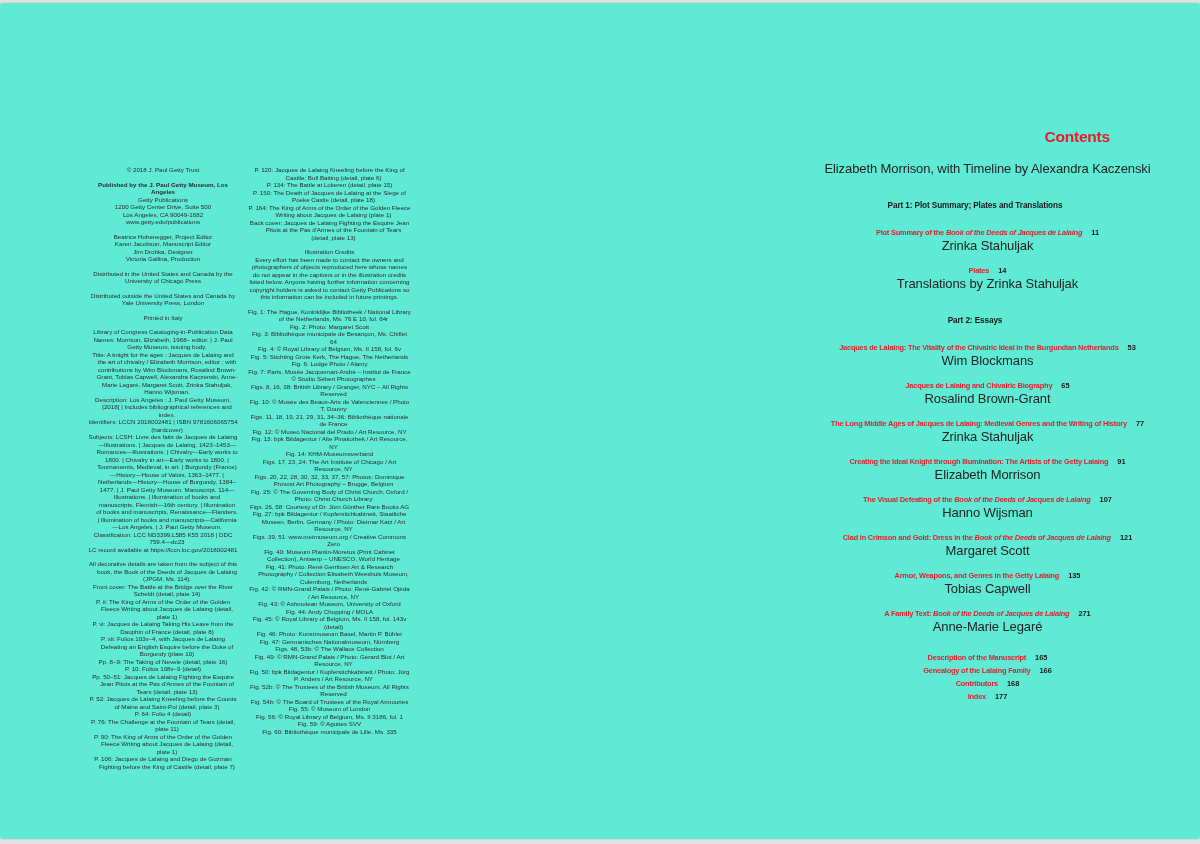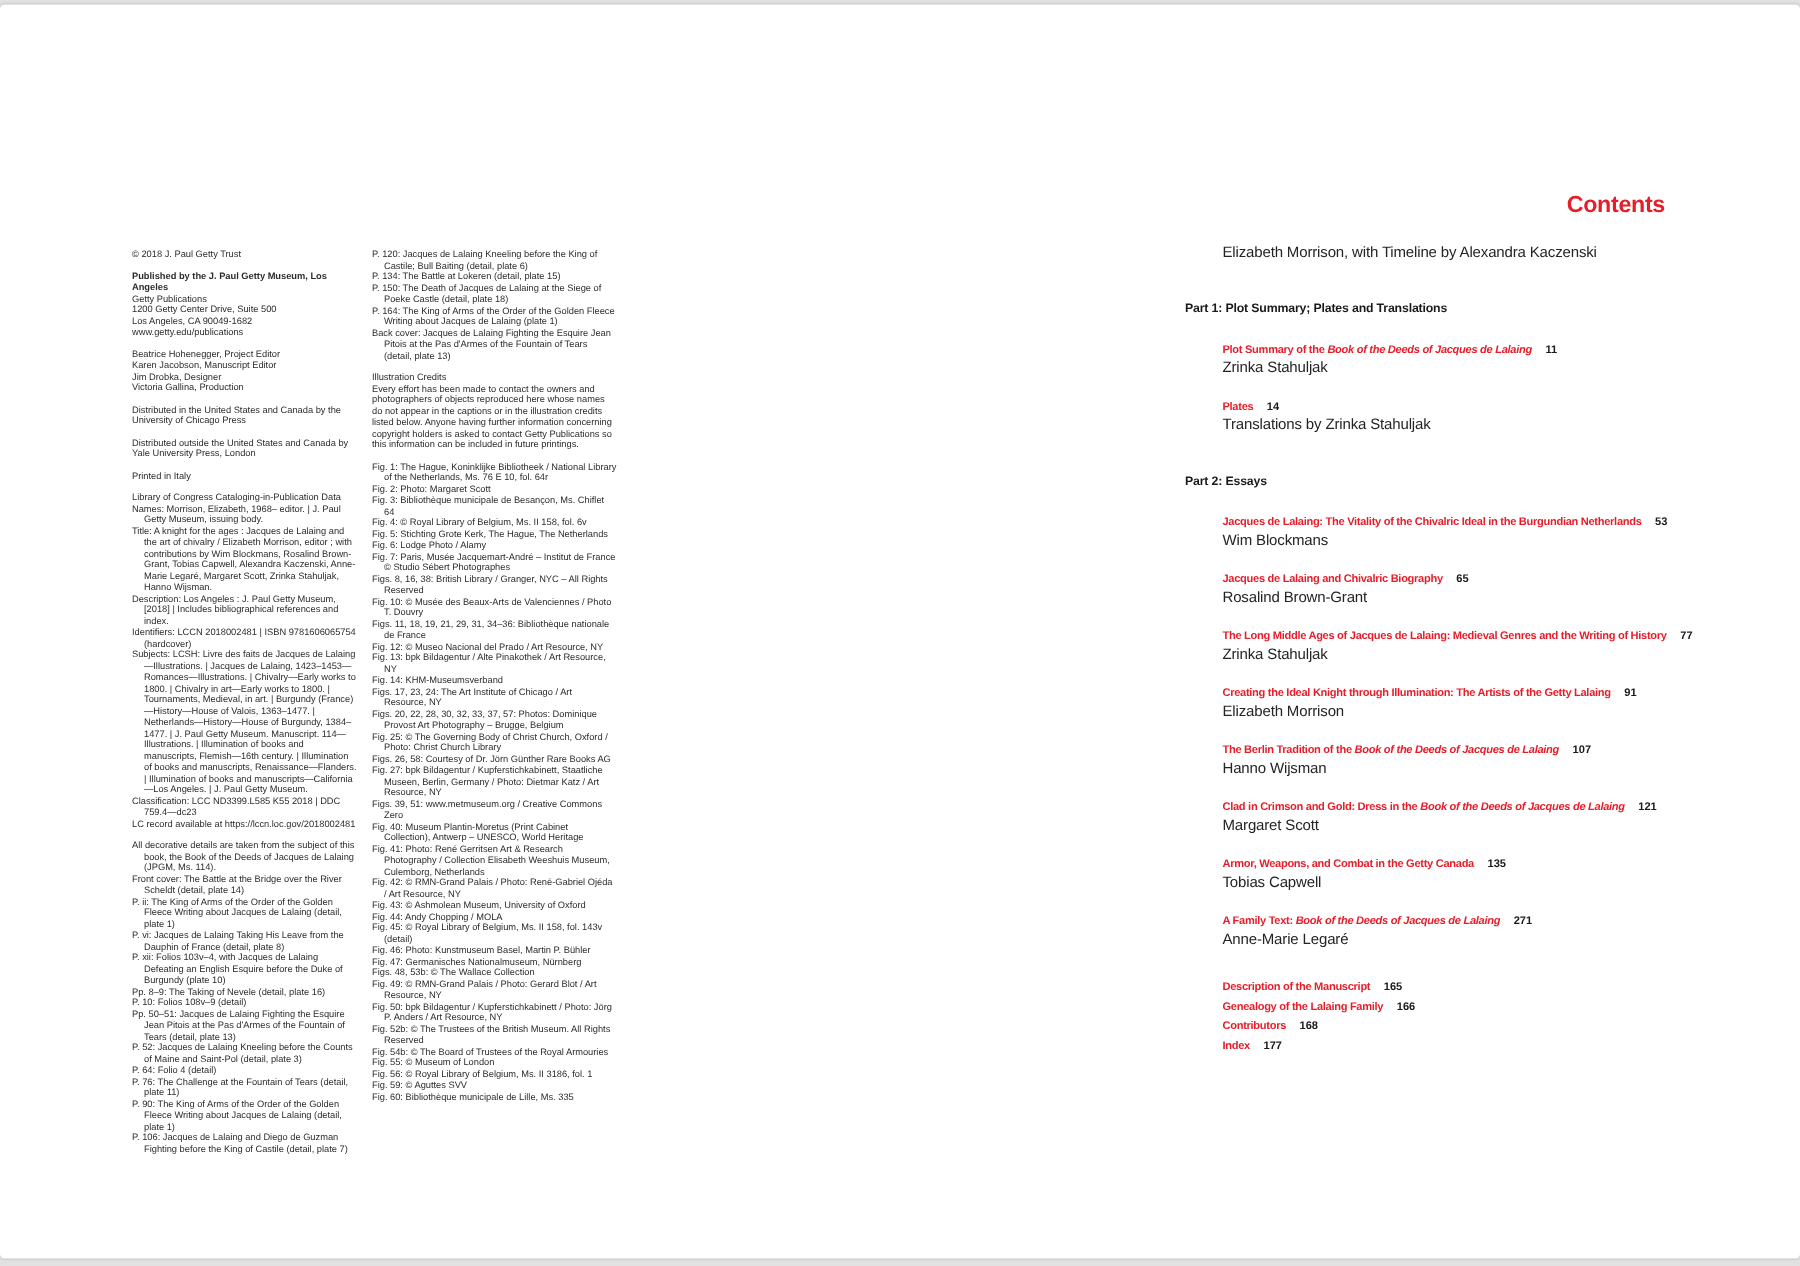--- a/index.html
+++ b/index.html
@@ -5,22 +5,23 @@
   * { margin:0; padding:0; box-sizing:border-box; }
   html,body { width:1200px; height:844px; }
   body {
     background:#e2e2e2;
     font-family:"Liberation Sans", sans-serif;
     position:relative;
     overflow:hidden;
   }
   .spread {
     position:absolute; left:0; right:0; top:3px; bottom:5px;
-    background:#ffffff; border-radius:3px;
+    background:#5eead4; border-radius:3px;
     box-shadow:0 0 2px rgba(0,0,0,0.18);
+    text-align:center;
   }
   .page-l { position:absolute; left:0; top:0; width:600px; height:100%; }
   .page-r { position:absolute; left:600px; top:0; width:600px; height:100%; }
 
   
   .colophon-col {
     position:absolute; color:#2c2c2c;
     font-size:6.2px; line-height:7.5px; letter-spacing:0;
   }
   #col1 { left:88px; top:163px; width:150px; }
@@ -40,21 +41,21 @@
     font-weight:bold; font-size:8.2px; line-height:13px;
     color:#1a1a1a; margin:24px 0 14px; letter-spacing:-0.1px;
   }
   .toc-group { margin-bottom:12px; }
   .toc-group.backmatter { margin-top:18px; }
   .toc-group .toc-entry, .toc-group .toc-author { margin-left:25px; }
   .toc-entry { font-size:7.4px; line-height:13px; white-space:nowrap; }
   .toc-title { color:var(--red,#e51e2a); font-weight:bold; letter-spacing:-0.2px; }
   .toc-title .i { font-style:italic; }
   .toc-page { font-weight:bold; color:#1a1a1a; margin-left:9px; letter-spacing:0; }
-  .toc-author { font-size:10px; line-height:13px; color:#242424; letter-spacing:-0.1px; }
+  .toc-author { font-size:13px; line-height:13px; color:#242424; letter-spacing:-0.1px; }
 </style>
 </head>
 <body>
 
 <div class="spread">
   <div class="page-l">
     <div class="colophon-col" id="col1">
         <div class="block">
           <p class="para">© 2018 J. Paul Getty Trust</p>
         </div>
@@ -184,29 +185,29 @@
         </div>
         <div class="toc-group">
           <div class="toc-entry"><span class="toc-title"><span>The Long Middle Ages of Jacques de Lalaing: Medieval Genres and the Writing of History</span></span><span class="toc-page">77</span></div>
           <div class="toc-author">Zrinka Stahuljak</div>
         </div>
         <div class="toc-group">
           <div class="toc-entry"><span class="toc-title"><span>Creating the Ideal Knight through Illumination: The Artists of the Getty Lalaing</span></span><span class="toc-page">91</span></div>
           <div class="toc-author">Elizabeth Morrison</div>
         </div>
         <div class="toc-group">
-          <div class="toc-entry"><span class="toc-title"><span>The Berlin Tradition of the </span><span class="i">Book of the Deeds of Jacques de Lalaing</span></span><span class="toc-page">107</span></div>
+          <div class="toc-entry"><span class="toc-title"><span>The Visual Defeating of the </span><span class="i">Book of the Deeds of Jacques de Lalaing</span></span><span class="toc-page">107</span></div>
           <div class="toc-author">Hanno Wijsman</div>
         </div>
         <div class="toc-group">
           <div class="toc-entry"><span class="toc-title"><span>Clad in Crimson and Gold: Dress in the </span><span class="i">Book of the Deeds of Jacques de Lalaing</span></span><span class="toc-page">121</span></div>
           <div class="toc-author">Margaret Scott</div>
         </div>
         <div class="toc-group">
-          <div class="toc-entry"><span class="toc-title"><span>Armor, Weapons, and Combat in the Getty Canada</span></span><span class="toc-page">135</span></div>
+          <div class="toc-entry"><span class="toc-title"><span>Armor, Weapons, and Genres in the Getty Lalaing</span></span><span class="toc-page">135</span></div>
           <div class="toc-author">Tobias Capwell</div>
         </div>
         <div class="toc-group">
           <div class="toc-entry"><span class="toc-title"><span>A Family Text: </span><span class="i">Book of the Deeds of Jacques de Lalaing</span></span><span class="toc-page">271</span></div>
           <div class="toc-author">Anne-Marie Legaré</div>
         </div>
         <div class="toc-group backmatter">
           <div class="toc-entry"><span class="toc-title"><span>Description of the Manuscript</span></span><span class="toc-page">165</span></div>
           <div class="toc-entry"><span class="toc-title"><span>Genealogy of the Lalaing Family</span></span><span class="toc-page">166</span></div>
           <div class="toc-entry"><span class="toc-title"><span>Contributors</span></span><span class="toc-page">168</span></div>

